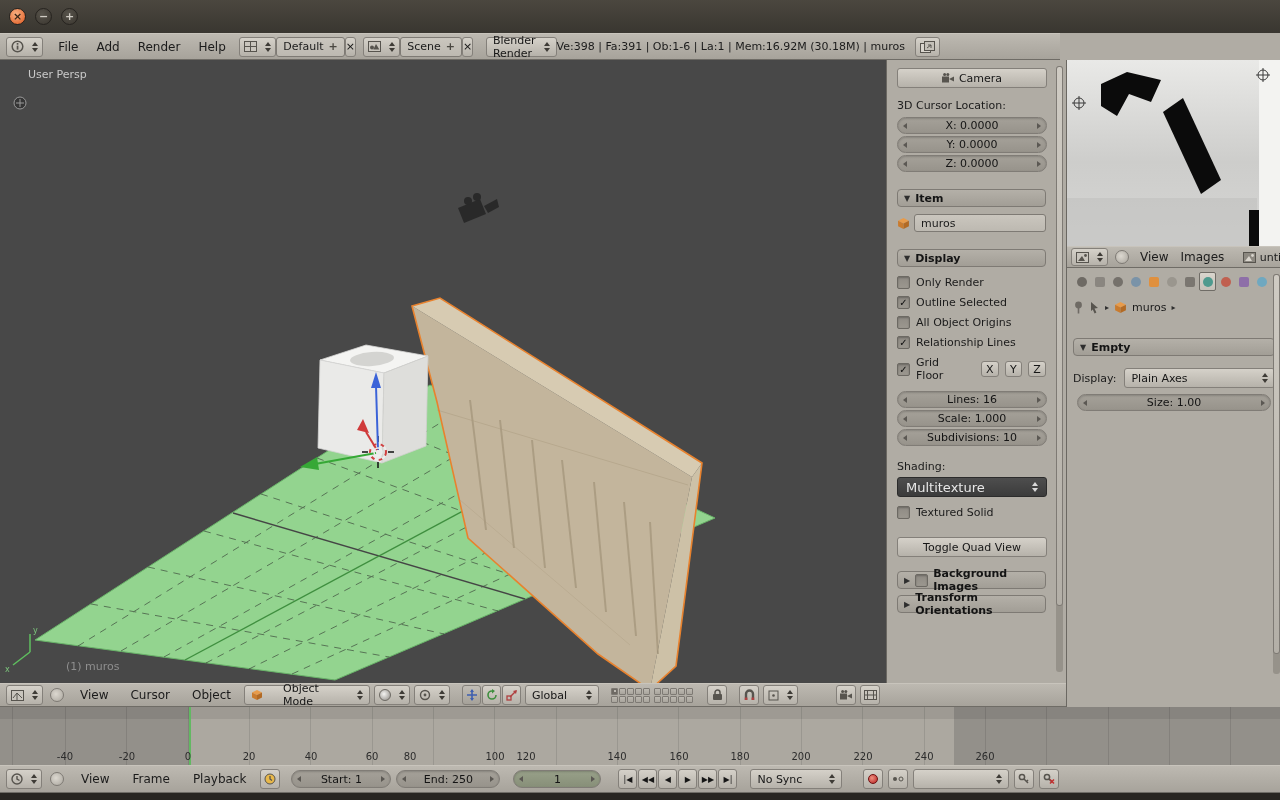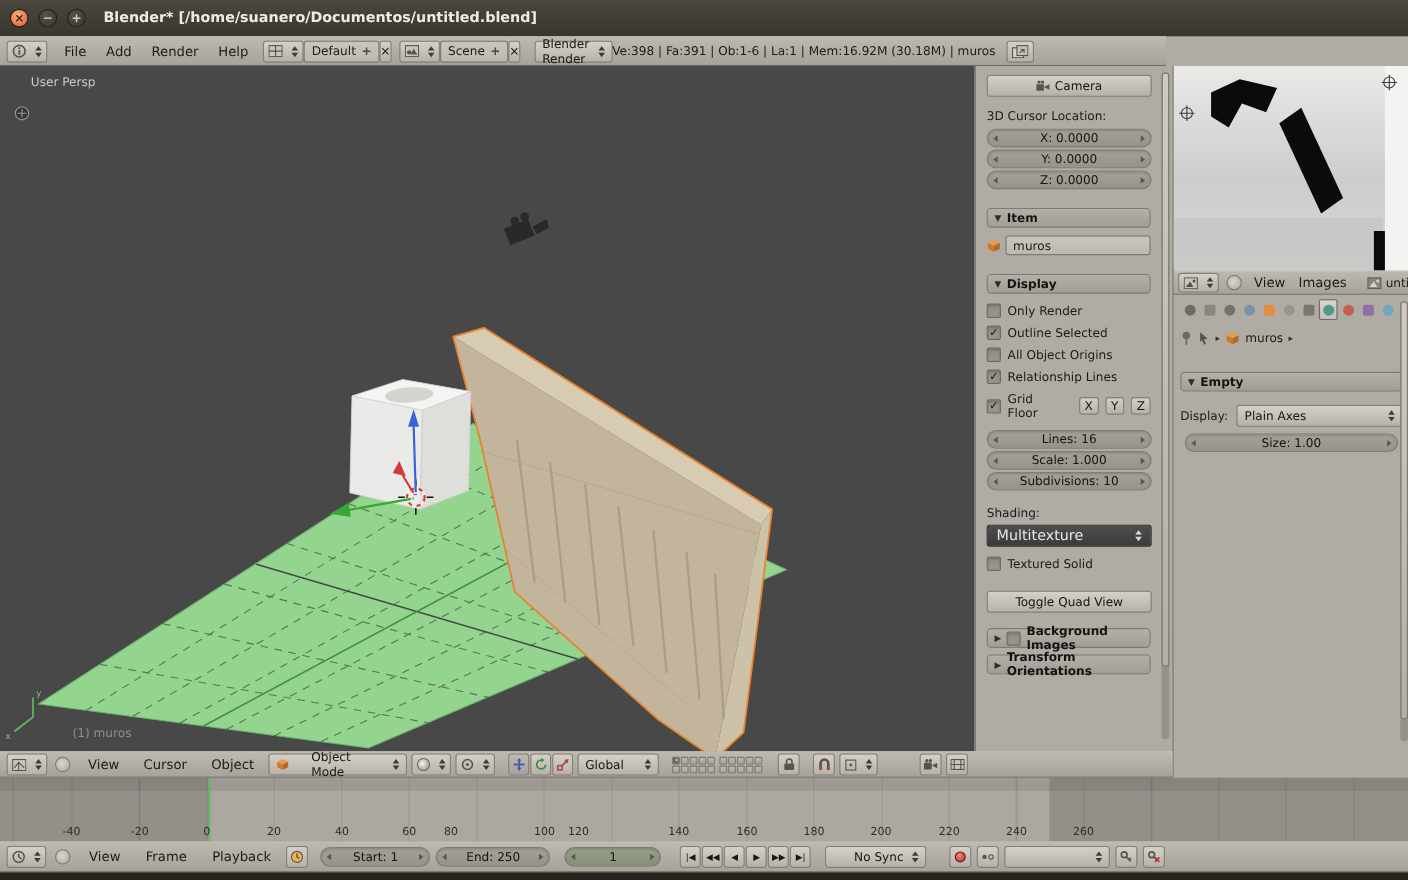--- a/index.html
+++ b/index.html
@@ -79,21 +79,20 @@
 </style>
 </head>
 <body>
 
 <div class="screen">
 
   <div class="titlebar">
     <div class="wbtn wclose">×</div>
     <div class="wbtn wmin">−</div>
     <div class="wbtn wmax">+</div>
-    <div class="wtitle">Blender* [/home/suanero/Documentos/untitled.blend]</div>
   </div>
 
   <div class="abs bar infobar">
     <div class="btn icnbtn" style="margin-left:6px">
       <span>
           <svg width="13" height="13">
             <circle cx="6.5" cy="6.5" r="5.3" fill="none" stroke="#57544E" stroke-width="1.5"></circle>
             <rect x="5.7" y="5.6" width="1.7" height="4" fill="#57544E"></rect>
             <rect x="5.7" y="3" width="1.7" height="1.7" fill="#57544E"></rect>
           </svg>
@@ -747,21 +746,21 @@
         <i class="ar"></i>
       </div>
     <div style="display:flex;gap:1px;margin-left:12px">
       <div class="btn sqbtn" style="width:19px;font-size:8px">|◀</div>
       <div class="btn sqbtn" style="width:19px;font-size:8px">◀◀</div>
       <div class="btn sqbtn" style="width:19px;font-size:8px">◀</div>
       <div class="btn sqbtn" style="width:19px;font-size:8px">▶</div>
       <div class="btn sqbtn" style="width:19px;font-size:8px">▶▶</div>
       <div class="btn sqbtn" style="width:19px;font-size:8px">▶|</div>
     </div>
-    <div class="btn" style="width:92px;justify-content:flex-end;margin-left:8px">
+    <div class="btn" style="width:92px;justify-content:space-between;margin-left:8px">
       <span>No Sync</span>
       <span class="udarr">
           <i class="u"></i>
           <i class="d"></i>
         </span>
     </div>
     <div class="btn sqbtn" style="margin-left:16px">
       <div class="recdot"></div>
     </div>
     <div class="btn sqbtn">

